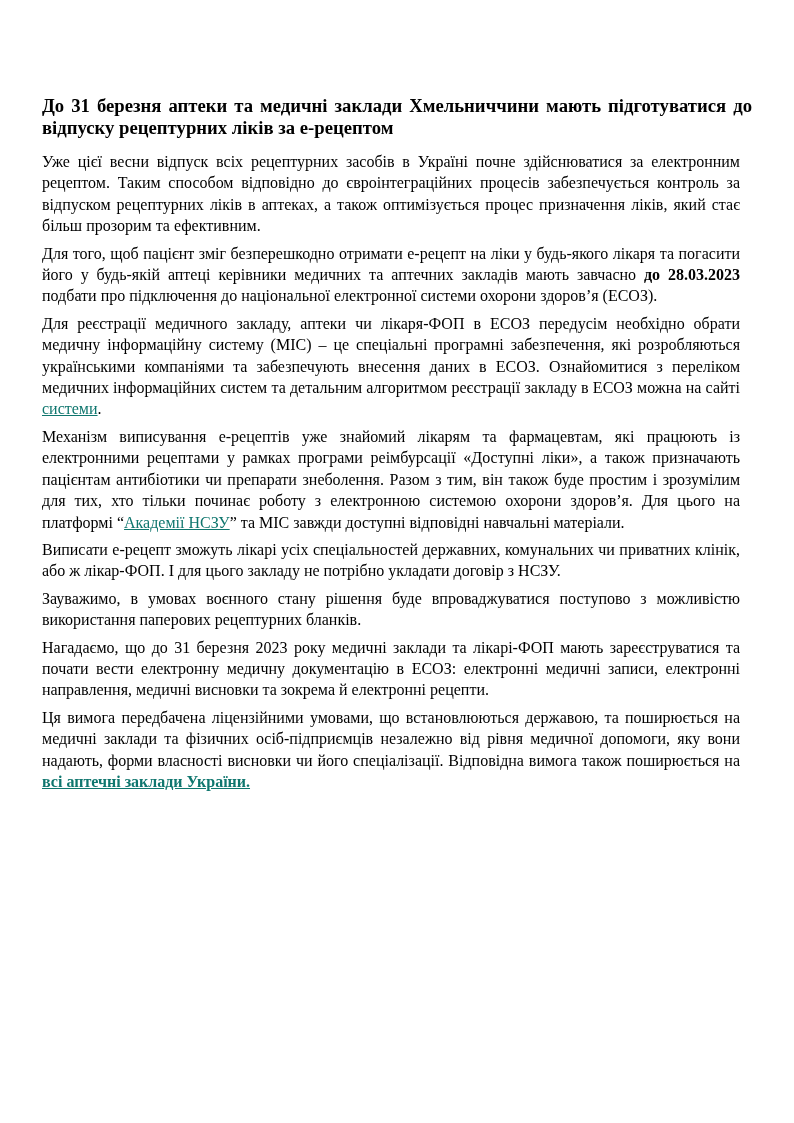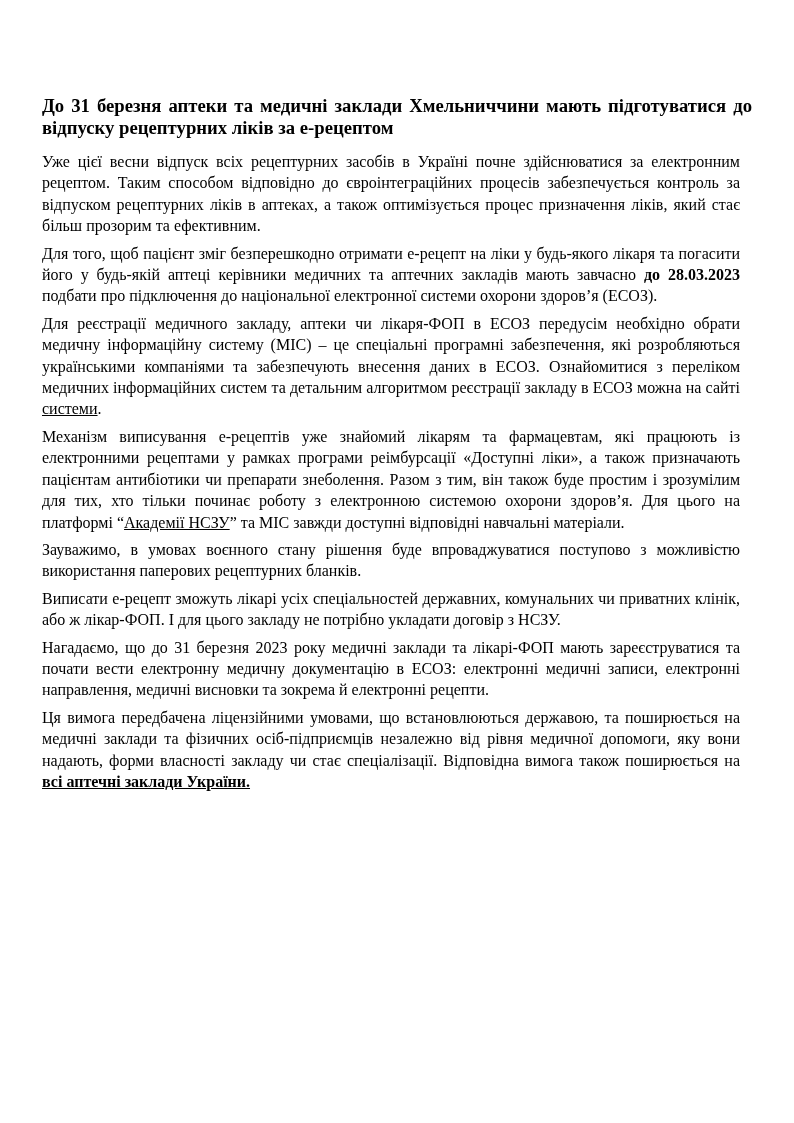--- a/index.html
+++ b/index.html
@@ -28,35 +28,35 @@
   .para {
     font-size: 16px;
     line-height: 21.4px;
     margin: 0 12px 6px 0;
     text-align: justify;
   }
   .para .bold {
     font-weight: bold;
   }
   .para a.link {
-    color: #000000;
+    color: #0f766e;
     text-decoration: underline;
     cursor: pointer;
   }
   .para a.link.bold {
     font-weight: bold;
   }
 </style>
 </head>
 <body>
 
 <div class="page">
   <h1 class="doc-title">До 31 березня аптеки та медичні заклади Хмельниччини мають підготуватися до відпуску рецептурних ліків за е-рецептом</h1>
 
   <p class="para"><span>Уже цієї весни відпуск всіх рецептурних засобів в Україні почне здійснюватися за електронним рецептом. Таким способом відповідно до євроінтеграційних процесів забезпечується контроль за відпуском рецептурних ліків в аптеках, а також оптимізується процес призначення ліків, який стає більш прозорим та ефективним.</span></p>
   <p class="para"><span>Для того, щоб пацієнт зміг безперешкодно отримати е-рецепт на ліки у будь-якого лікаря та погасити його у будь-якій аптеці керівники медичних та аптечних закладів мають завчасно </span><span class="bold">до 28.03.2023</span><span> подбати про підключення до національної електронної системи охорони здоров’я (ЕСОЗ).</span></p>
   <p class="para"><span>Для реєстрації медичного закладу, аптеки чи лікаря-ФОП в ЕСОЗ передусім необхідно обрати медичну інформаційну систему (МІС) – це спеціальні програмні забезпечення, які розробляються українськими компаніями та забезпечують внесення даних в ЕСОЗ. Ознайомитися з переліком медичних інформаційних систем та детальним алгоритмом реєстрації закладу в ЕСОЗ можна на сайті </span><a class="link" href="#">системи</a><span>.</span></p>
   <p class="para"><span>Механізм виписування е-рецептів уже знайомий лікарям та фармацевтам, які працюють із електронними рецептами у рамках програми реімбурсації «Доступні ліки», а також призначають пацієнтам антибіотики чи препарати знеболення. Разом з тим, він також буде простим і зрозумілим для тих, хто тільки починає роботу з електронною системою охорони здоров’я. Для цього на платформі “</span><a class="link" href="#">Академії НСЗУ</a><span>” та МІС завжди доступні відповідні навчальні матеріали.</span></p>
+  <p class="para"><span>Виписати е-рецепт зможуть лікарі усіх спеціальностей державних, комунальних чи приватних клінік, або ж лікар-ФОП. І для цього закладу не потрібно укладати договір з НСЗУ.</span></p>
   <p class="para"><span>Зауважимо, в умовах воєнного стану рішення буде впроваджуватися поступово з можливістю використання паперових рецептурних бланків.</span></p>
-  <p class="para"><span>Виписати е-рецепт зможуть лікарі усіх спеціальностей державних, комунальних чи приватних клінік, або ж лікар-ФОП. І для цього закладу не потрібно укладати договір з НСЗУ.</span></p>
   <p class="para"><span>Нагадаємо, що до 31 березня 2023 року медичні заклади та лікарі-ФОП мають зареєструватися та почати вести електронну медичну документацію в ЕСОЗ: електронні медичні записи, електронні направлення, медичні висновки та зокрема й електронні рецепти.</span></p>
-  <p class="para"><span>Ця вимога передбачена ліцензійними умовами, що встановлюються державою, та поширюється на медичні заклади та фізичних осіб-підприємців незалежно від рівня медичної допомоги, яку вони надають, форми власності закладу чи стає спеціалізації. Відповідна вимога також поширюється на </span><a class="bold link" href="#">всі аптечні заклади України.</a></p>
+  <p class="para"><span>Ця вимога передбачена ліцензійними умовами, що встановлюються державою, та поширюється на медичні заклади та фізичних осіб-підприємців незалежно від рівня медичної допомоги, яку вони надають, форми власності висновки чи його спеціалізації. Відповідна вимога також поширюється на </span><a class="bold link" href="#">всі аптечні заклади України.</a></p>
 </div>
 
 </body></html>

